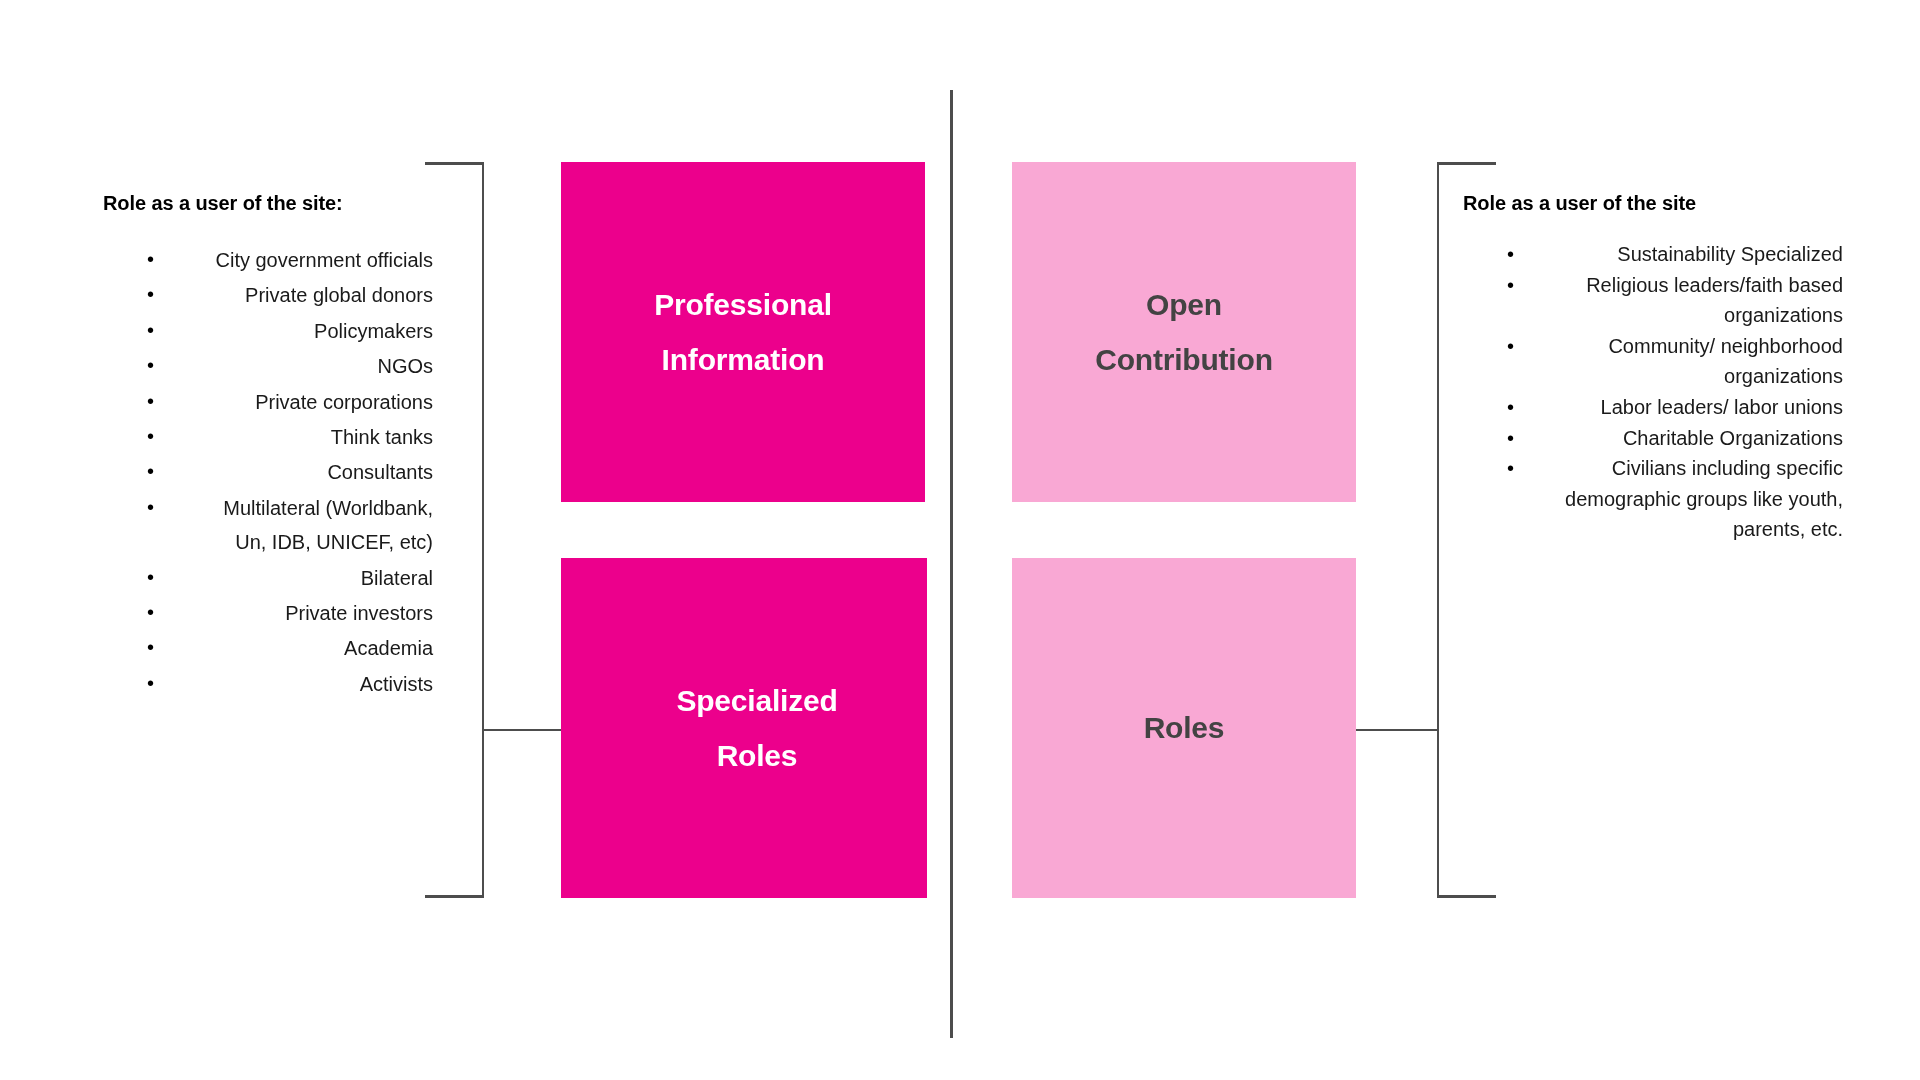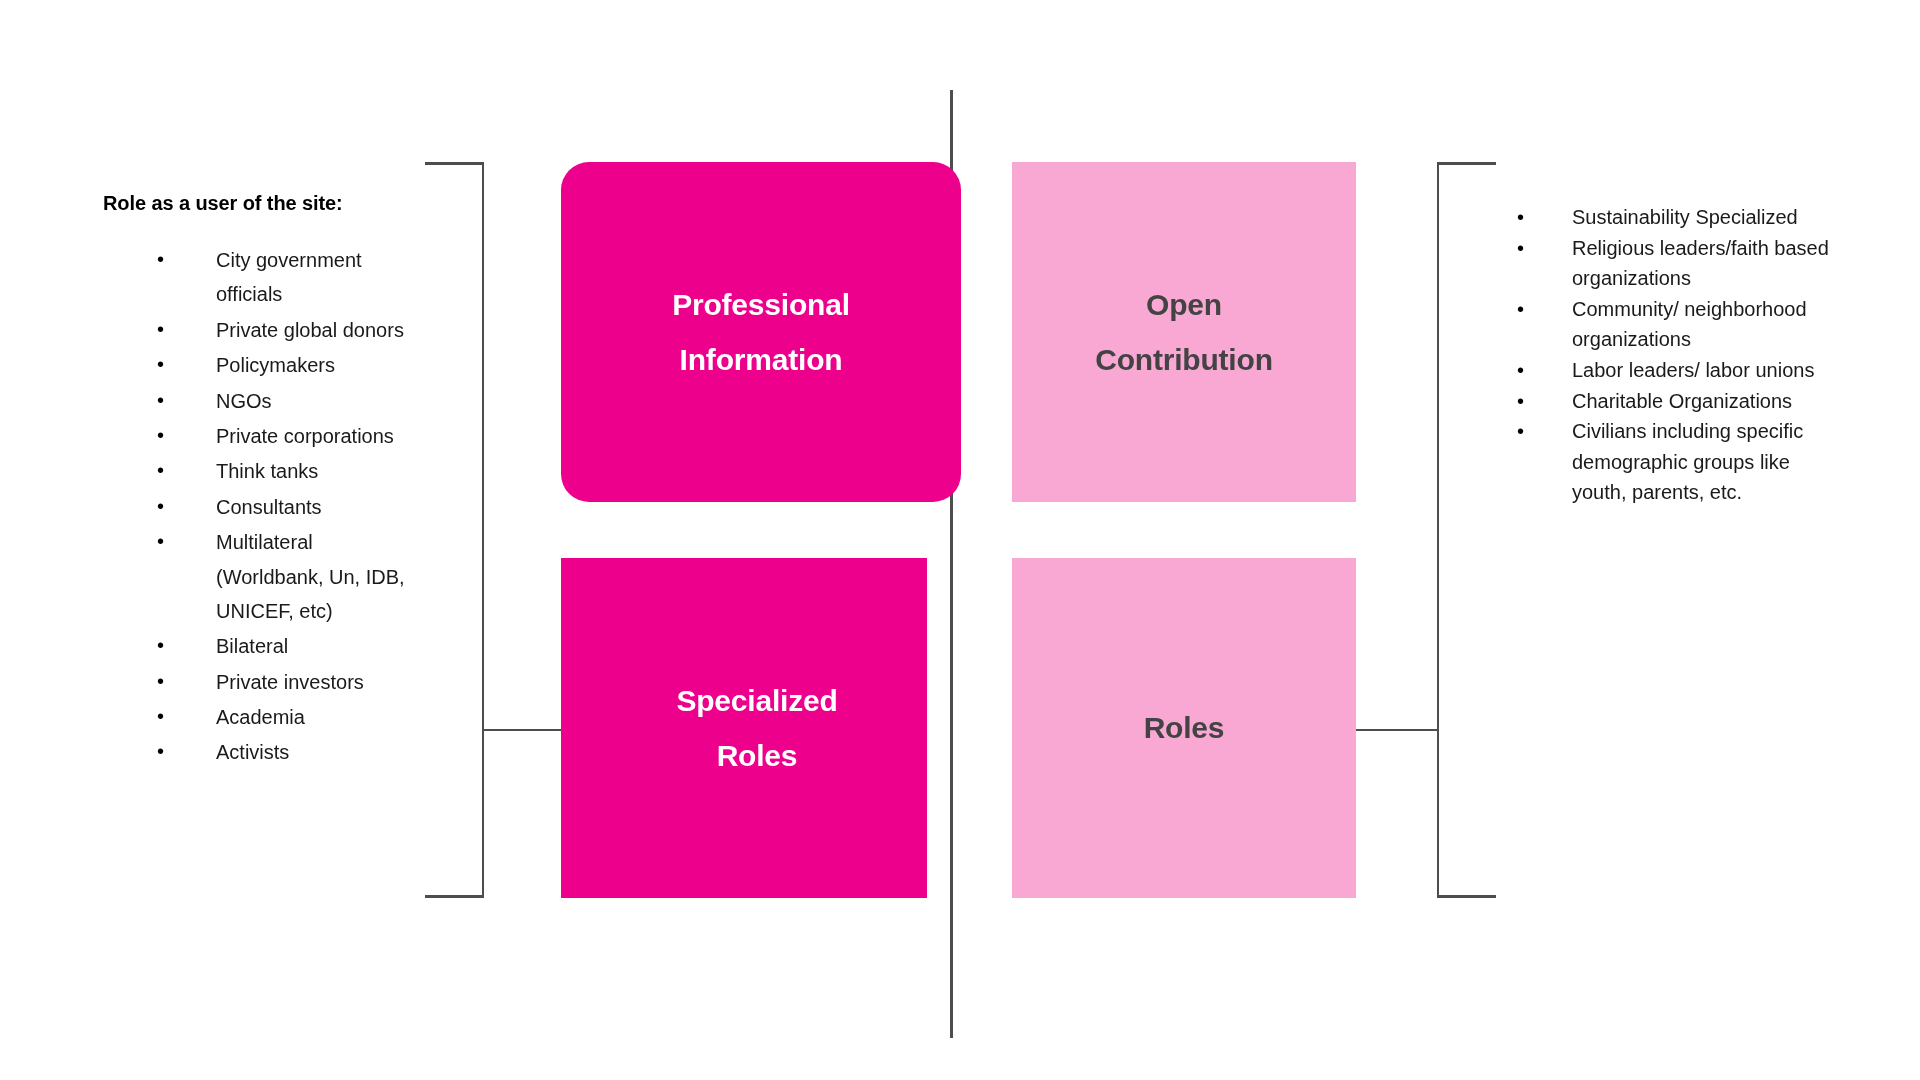--- a/index.html
+++ b/index.html
@@ -59,21 +59,21 @@
     justify-content: center;
     text-align: center;
     font-weight: bold;
     font-size: 30px;
     line-height: 1.85;
     letter-spacing: -0.2px;
   }
   .box-strong { background: #EC008C; color: #ffffff; }
   .box-light  { background: #f9a8d4; color: #434343; }
 
-  .box-pi { left: 561px;  top: 162px; width: 400px; height: 340px; border-radius: 28px; }
+  .box-pi { left: 561px;  top: 162px; width: 364px; height: 340px; }
   .box-oc { left: 1012px; top: 162px; width: 344px; height: 340px; }
   .box-sr { left: 561px;  top: 558px; width: 340px; height: 340px; padding-left: 26px; }
   .box-nr { left: 1012px; top: 558px; width: 344px; height: 340px; }
 
   .box-line { display: block; white-space: nowrap; }
 
   
   .persona {
     position: absolute;
   }
@@ -84,22 +84,23 @@
     font-weight: bold;
     font-size: 20px;
     color: #000000;
     letter-spacing: -0.1px;
     margin: 0 0 28px 0;
   }
   .persona-right .persona-title { margin-bottom: 24px; }
 
   .persona-list {
     list-style: none;
-    margin: 10px;
+    margin: 0;
     padding: 0;
+    text-align: right;
   }
   .persona-list li {
     position: relative;
     padding-left: 103px;
     font-size: 20px;
     line-height: 1.72;
     color: #1a1a1a;
     margin-bottom: 1px;
   }
   .persona-right .persona-list li {
@@ -169,20 +170,21 @@
       <li>Consultants</li>
       <li>Multilateral (Worldbank, Un, IDB, UNICEF, etc)</li>
       <li>Bilateral</li>
       <li>Private investors</li>
       <li>Academia</li>
       <li>Activists</li>
     </ul>
   </div>
 
   <div class="persona persona-right">
+    <div class="persona-title">Role as a user of the site</div>
     <ul class="persona-list">
       <li>Sustainability Specialized</li>
       <li>Religious leaders/faith based organizations</li>
       <li>Community/ neighborhood organizations</li>
       <li>Labor leaders/ labor unions</li>
       <li>Charitable Organizations</li>
       <li>Civilians including specific demographic groups like youth, parents, etc.</li>
     </ul>
   </div>
 

